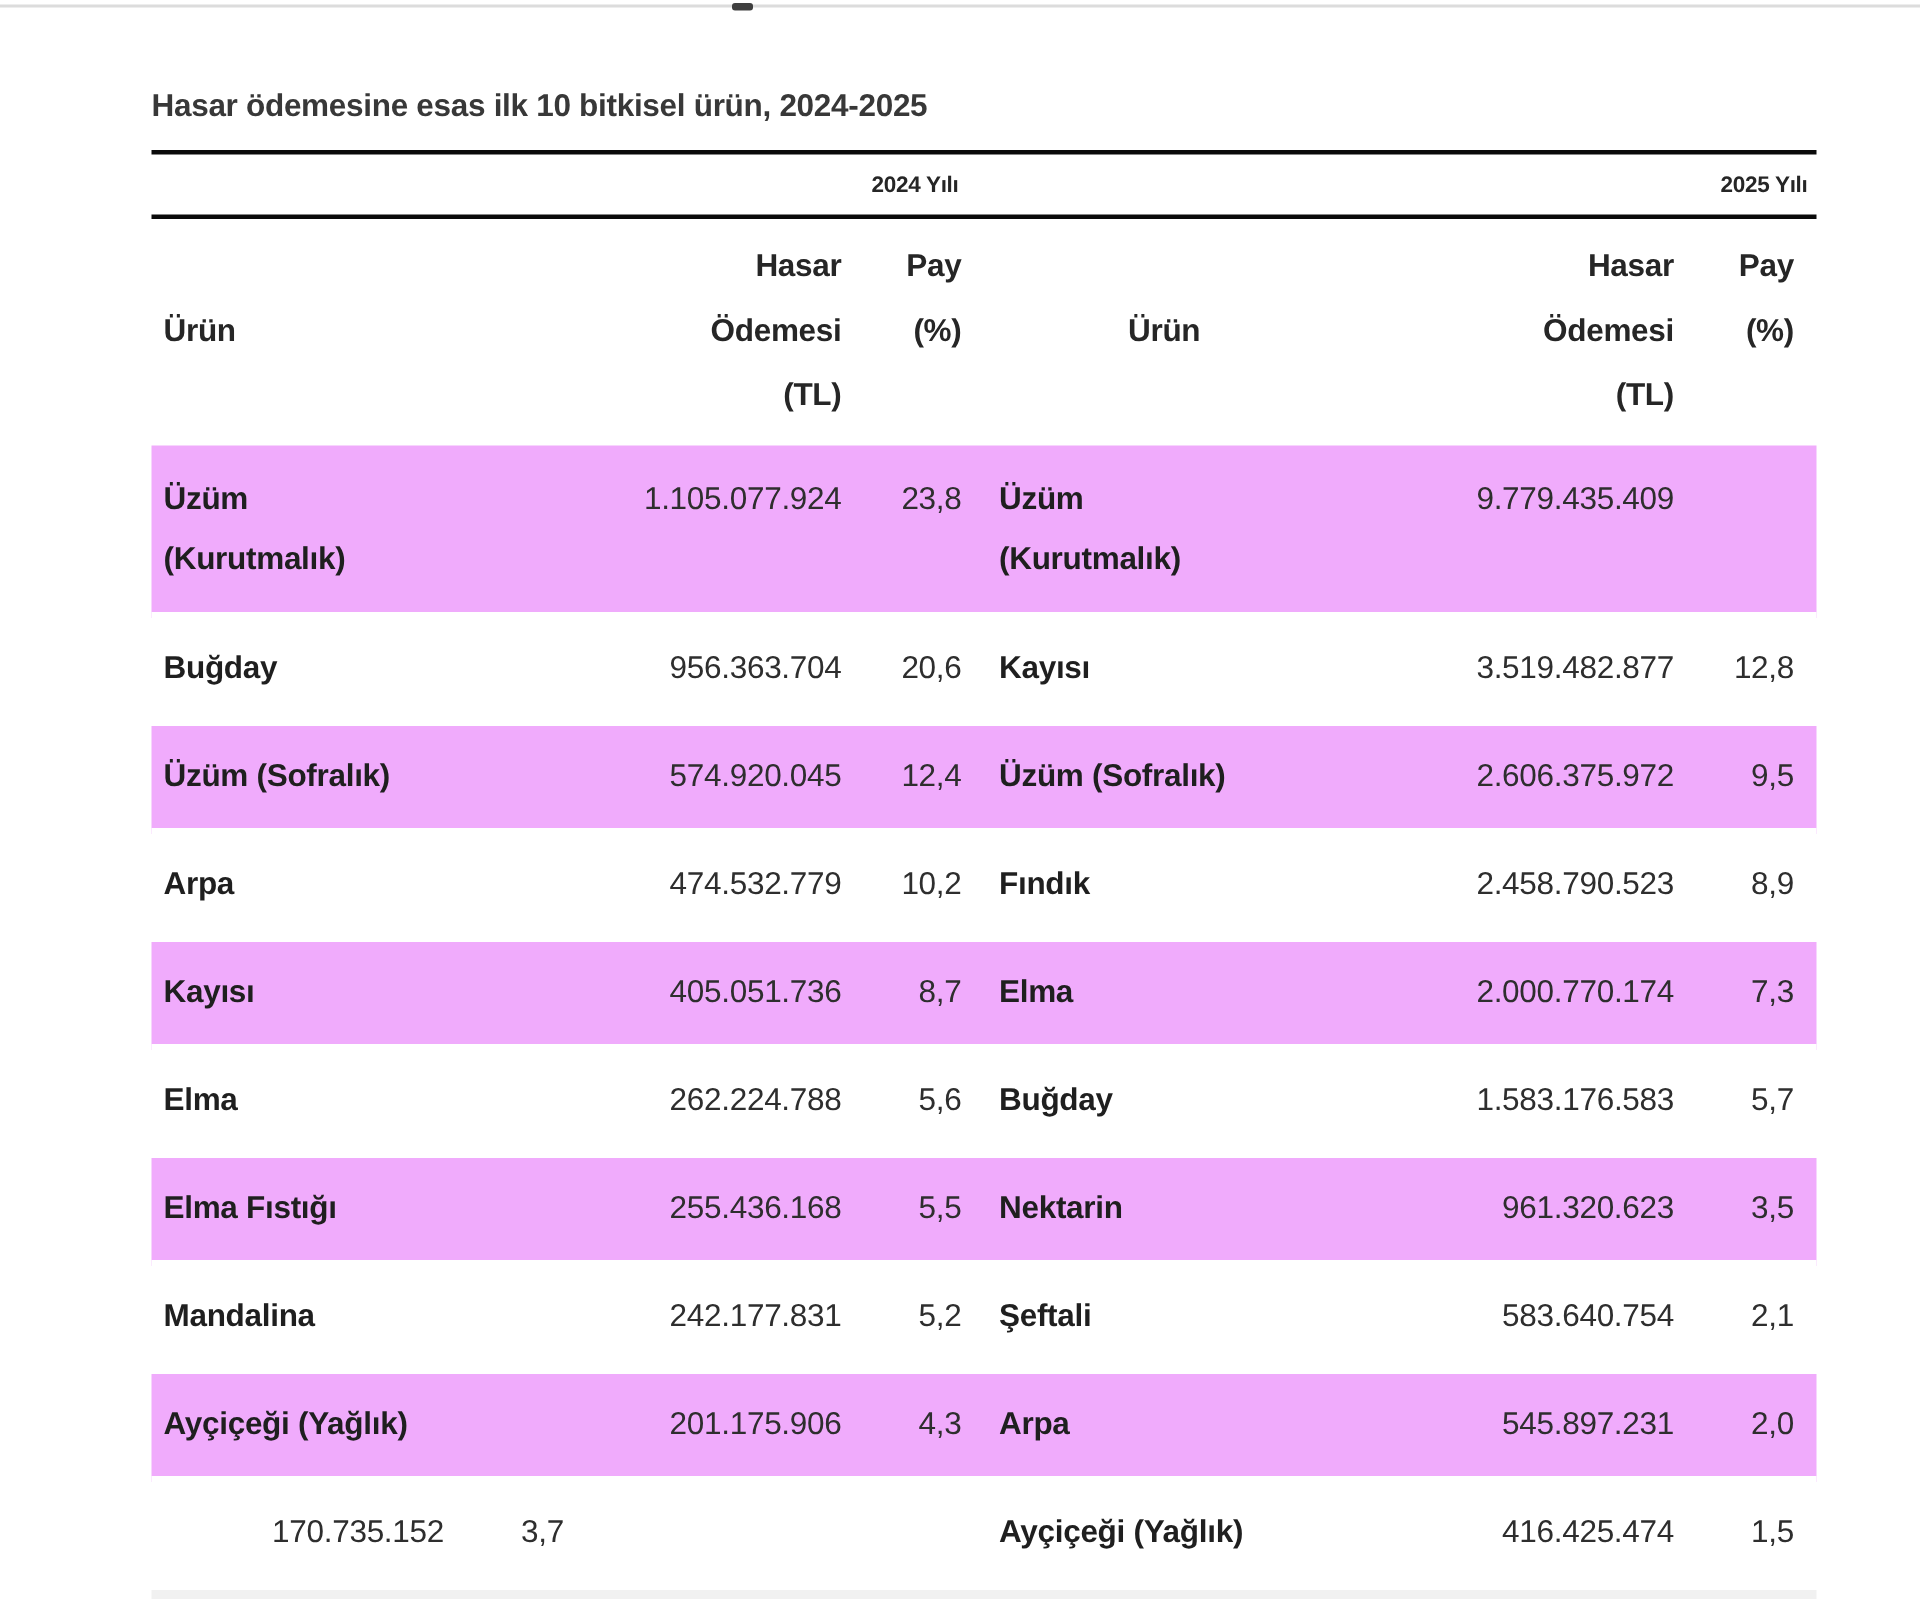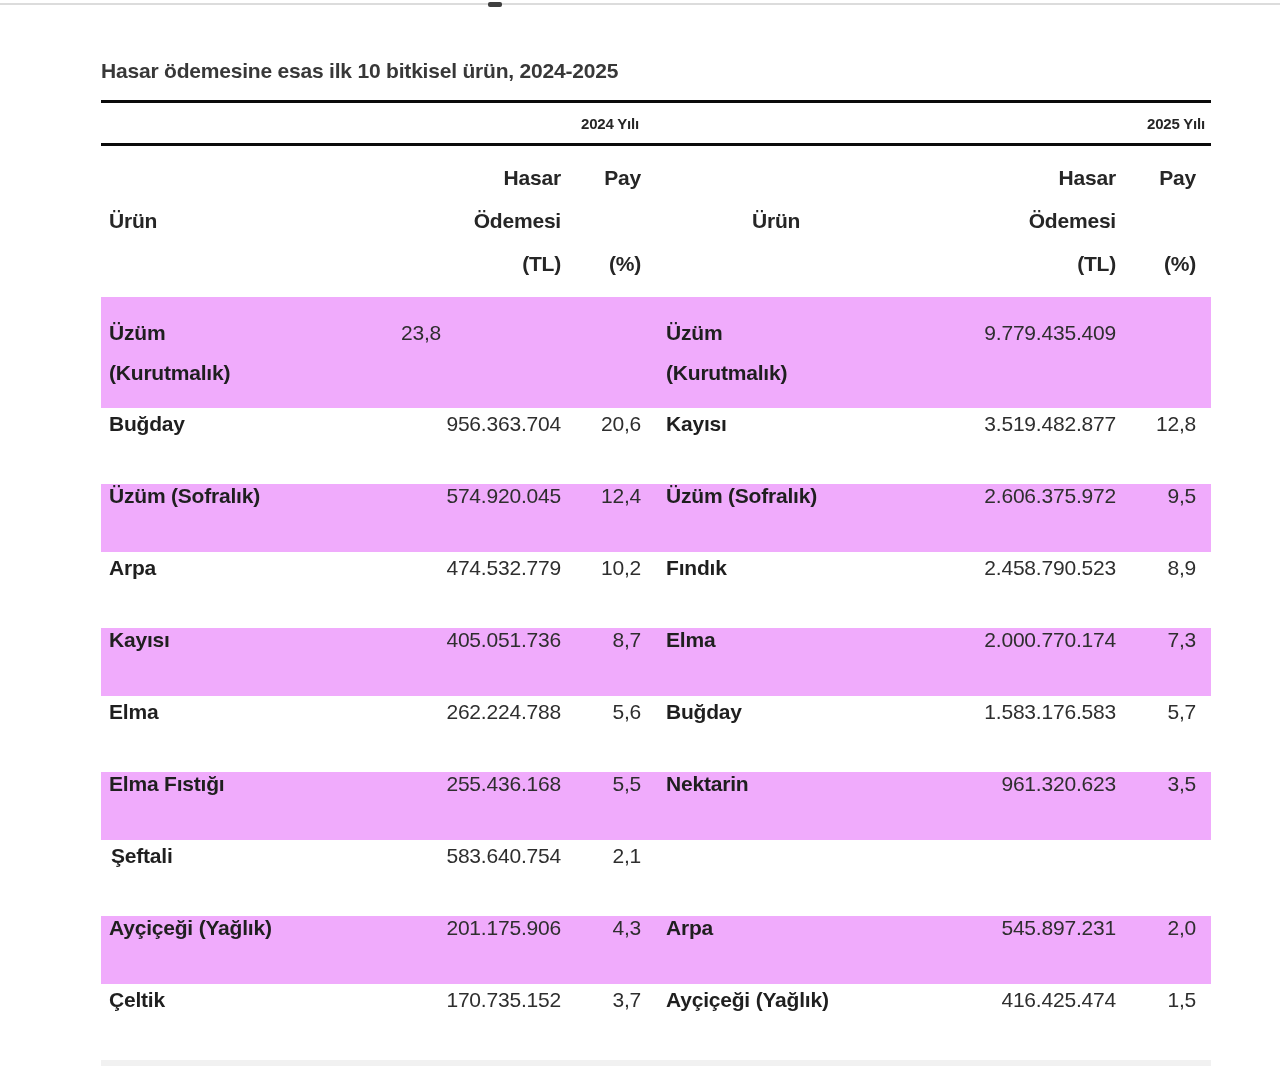--- a/index.html
+++ b/index.html
@@ -54,25 +54,26 @@
   .year-cell.y-left  { padding-right: 17px; }
   .year-cell.y-right { padding-right: 6px; }
 
   .head-row { display: flex; padding: 10px 0 12px 0; font-size: 21px; font-weight: bold; }
   .half { display: flex; width: 555px; }
   .cell { box-sizing: border-box; }
   .h-product { width: 265px; padding-left: 8px; display: flex; align-items: center; }
   .half-right .h-product { padding-left: 96px; }
   .h-payment { width: 200px; text-align: right; padding-right: 5px; line-height: 43px; }
   .h-share   { width: 90px;  text-align: right; padding-right: 15px; line-height: 43px;
-               display: flex; flex-direction: column; justify-content: space-between; gap: 24px; }
+               display: flex; flex-direction: column; justify-content: flex-start; }
 
   .row {
     display: flex;
     height: 68px;
+    align-items: center;
     border-bottom: 4px solid #ffffff;
     font-size: 21px;
   }
   .row.odd { background: #f0abfc; }
   .row.first { height: 111px; align-items: flex-start; }
   .row.first .cell { line-height: 40px; padding-top: 16px; }
   .c-product { width: 265px; padding-left: 8px; font-weight: bold; color: #1f1f1f; }
   .half-right .c-product { padding-left: 10px; }
   .row.first .c-product { padding-right: 100px; }
   .c-payment { width: 200px; text-align: right; padding-right: 5px; color: #2e2e2e; }
@@ -120,20 +121,21 @@
         <div class="cell h-share">
           <div>Pay</div>
           <div>(%)</div>
         </div>
       </div>
     </div>
 
     <div class="row first odd">
       <div class="half half-left">
         <div class="cell c-product">Üzüm (Kurutmalık)</div>
+        <div class="cell c-payment">1.105.077.924</div>
         <div class="cell c-share">23,8</div>
       </div>
       <div class="half half-right">
         <div class="cell c-product">Üzüm (Kurutmalık)</div>
         <div class="cell c-payment">9.779.435.409</div>
       </div>
     </div>
 
     <div class="row">
       <div class="half half-left">
@@ -207,20 +209,25 @@
         <div class="cell c-share">5,5</div>
       </div>
       <div class="half half-right">
         <div class="cell c-product">Nektarin</div>
         <div class="cell c-payment">961.320.623</div>
         <div class="cell c-share">3,5</div>
       </div>
     </div>
 
     <div class="row">
+      <div class="half half-left">
+        <div class="cell c-product">Mandalina</div>
+        <div class="cell c-payment">242.177.831</div>
+        <div class="cell c-share">5,2</div>
+      </div>
       <div class="half half-right">
         <div class="cell c-product">Şeftali</div>
         <div class="cell c-payment">583.640.754</div>
         <div class="cell c-share">2,1</div>
       </div>
     </div>
 
     <div class="row odd">
       <div class="half half-left">
         <div class="cell c-product">Ayçiçeği (Yağlık)</div>
@@ -229,21 +236,20 @@
       </div>
       <div class="half half-right">
         <div class="cell c-product">Arpa</div>
         <div class="cell c-payment">545.897.231</div>
         <div class="cell c-share">2,0</div>
       </div>
     </div>
 
     <div class="row">
       <div class="half half-left">
-        <div class="cell c-product">Çeltik</div>
         <div class="cell c-payment">170.735.152</div>
         <div class="cell c-share">3,7</div>
       </div>
       <div class="half half-right">
         <div class="cell c-product">Ayçiçeği (Yağlık)</div>
         <div class="cell c-payment">416.425.474</div>
         <div class="cell c-share">1,5</div>
       </div>
     </div>
 

